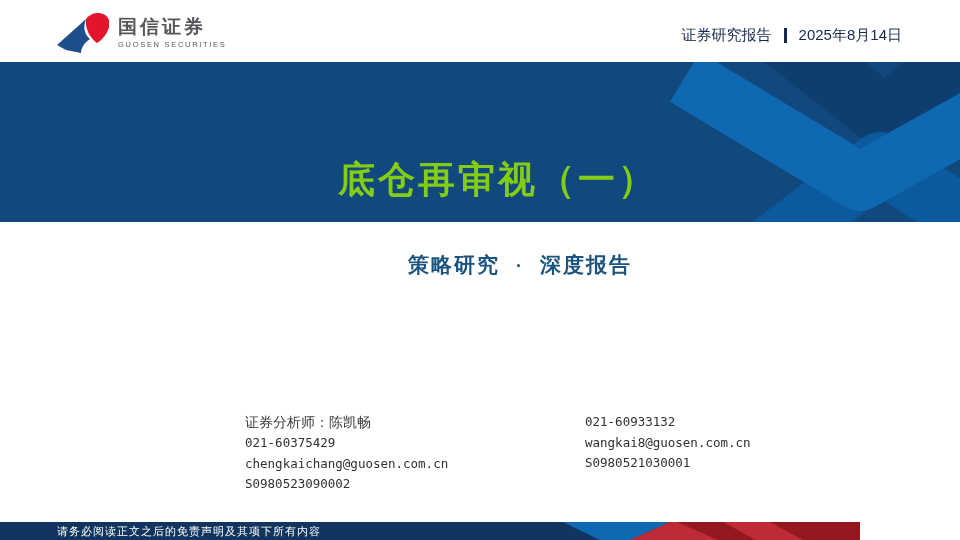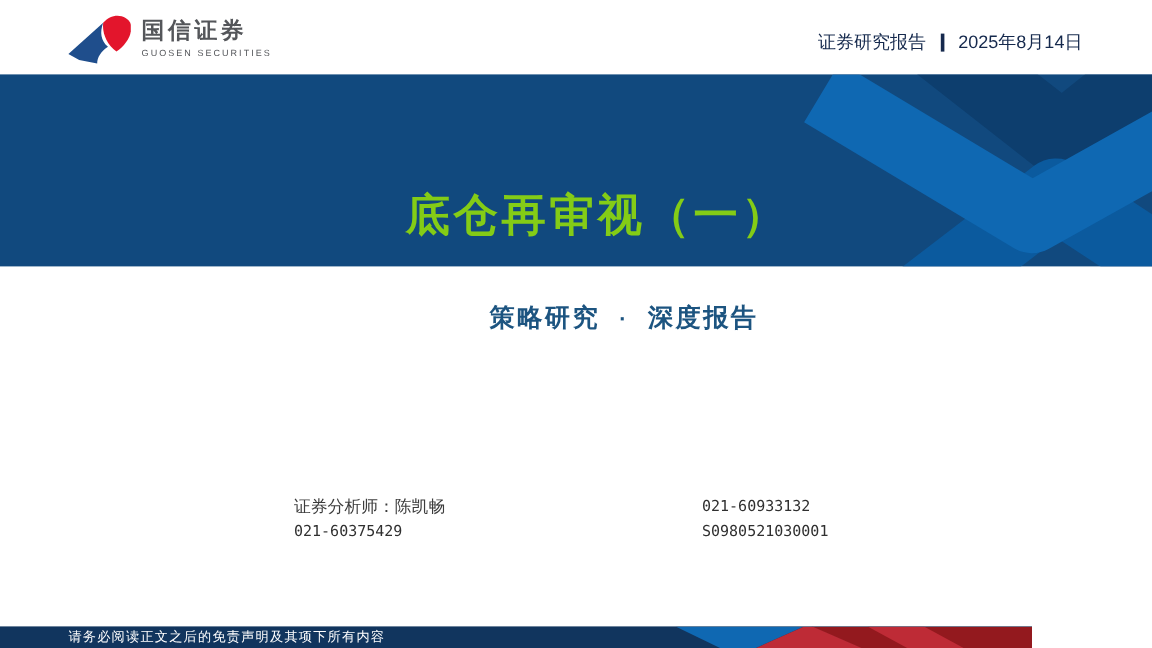--- a/index.html
+++ b/index.html
@@ -78,23 +78,26 @@
   <div class="section-line">
     <span>策略研究</span><span class="dot">·</span><span>深度报告</span>
   </div>
 
   <div class="analysts">
     <div class="analyst-col left">
       <div class="a-role">
         <span>证券分析师：</span><span>陈凯畅</span>
       </div>
       <div class="a-line">021-60375429</div>
+      <div class="a-line">chengkaichang@guosen.com.cn</div>
+      <div class="a-line">S0980523090002</div>
     </div>
     <div class="analyst-col right">
       <div class="a-line">021-60933132</div>
+      <div class="a-line">wangkai8@guosen.com.cn</div>
       <div class="a-line">S0980521030001</div>
     </div>
   </div>
 
   <div class="footer-bar">
     <svg class="footer-decor" viewBox="0 0 330 18" preserveAspectRatio="none">
       <polygon points="146,0 330,0 330,18 187,18" fill="#93191e"></polygon>
       <polygon points="33,0 140,0 100,18 70,18" fill="#0f68b2"></polygon>
       <polygon points="140,0 147,0 188,18 100,18" fill="#be2b36"></polygon>
       <polygon points="193,0 240,0 273,18 226,18" fill="#be2b36"></polygon>

